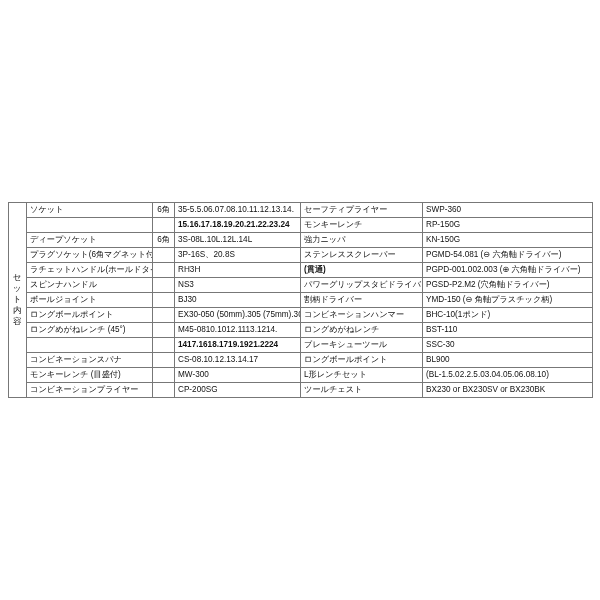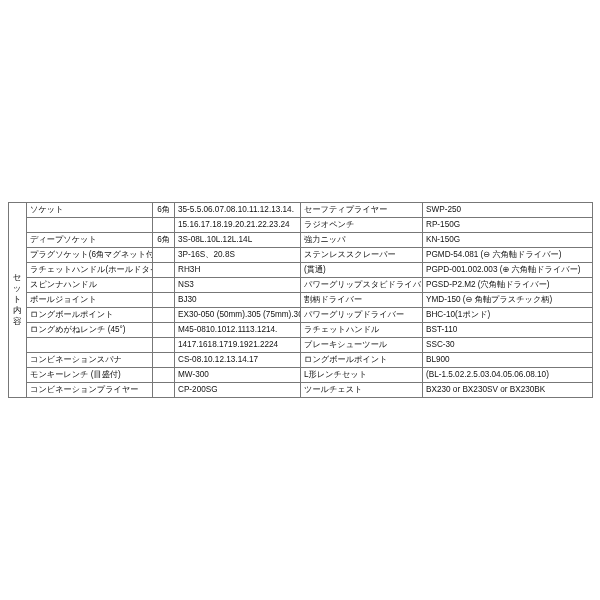--- a/index.html
+++ b/index.html
@@ -71,20 +71,21 @@
   }
   td.val {
     font-size: 8.2px;
     margin-left: 14px;
   }
   td.name {
     font-size: 8.2px;
   }
   td.indent {
     padding-left: 18px;
+    font-weight: bold;
   }
   .nowrap-small {
     font-size: 7.6px;
   }
 </style>
 </head>
 <body>
 
 <div class="page">
   <div class="table-wrap">
@@ -102,28 +103,28 @@
         <tr>
           <td class="side-label" rowspan="13"><span class="vtext">セ
 ッ
 ト
 内
 容</span></td>
           <td class="name">ソケット</td>
           <td class="kaku">6角</td>
           <td class="val">35-5.5.06.07.08.10.11.12.13.14.</td>
           <td class="name">セーフティプライヤー</td>
-          <td class="val">SWP-250</td>
+          <td class="val">SWP-360</td>
         </tr>
 
         <tr>
           <td class="name"></td>
           <td class="kaku"></td>
           <td class="val indent">15.16.17.18.19.20.21.22.23.24</td>
-          <td class="name">ラジオペンチ</td>
+          <td class="name">モンキーレンチ</td>
           <td class="val">RP-150G</td>
         </tr>
 
         <tr>
           <td class="name">ディープソケット</td>
           <td class="kaku">6角</td>
           <td class="val">3S-08L.10L.12L.14L</td>
           <td class="name">強力ニッパ</td>
           <td class="val">KN-150G</td>
         </tr>
@@ -157,29 +158,29 @@
           <td class="kaku"></td>
           <td class="val">BJ30</td>
           <td class="name">割柄ドライバー</td>
           <td class="val nowrap-small">YMD-150 (⊖ 角軸プラスチック柄)</td>
         </tr>
 
         <tr>
           <td class="name">ロングボールポイント</td>
           <td class="kaku"></td>
           <td class="val nowrap-small">EX30-050 (50mm).305 (75mm).306 (150mm)</td>
-          <td class="name">パワーグリップドライバー</td>
+          <td class="name">コンビネーションハンマー</td>
           <td class="val">BHC-10(1ポンド)</td>
         </tr>
 
         <tr>
           <td class="name">ロングめがねレンチ (45°)</td>
           <td class="kaku"></td>
           <td class="val">M45-0810.1012.1113.1214.</td>
-          <td class="name">ラチェットハンドル</td>
+          <td class="name">ロングめがねレンチ</td>
           <td class="val">BST-110</td>
         </tr>
 
         <tr>
           <td class="name"></td>
           <td class="kaku"></td>
           <td class="val indent">1417.1618.1719.1921.2224</td>
           <td class="name">ブレーキシューツール</td>
           <td class="val">SSC-30</td>
         </tr>

